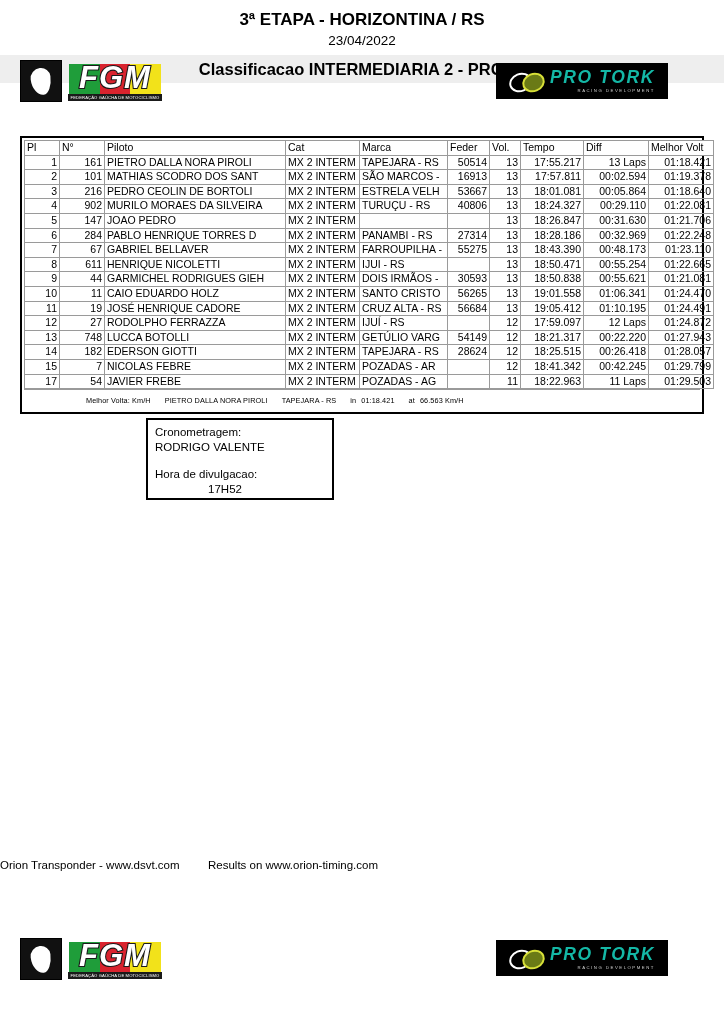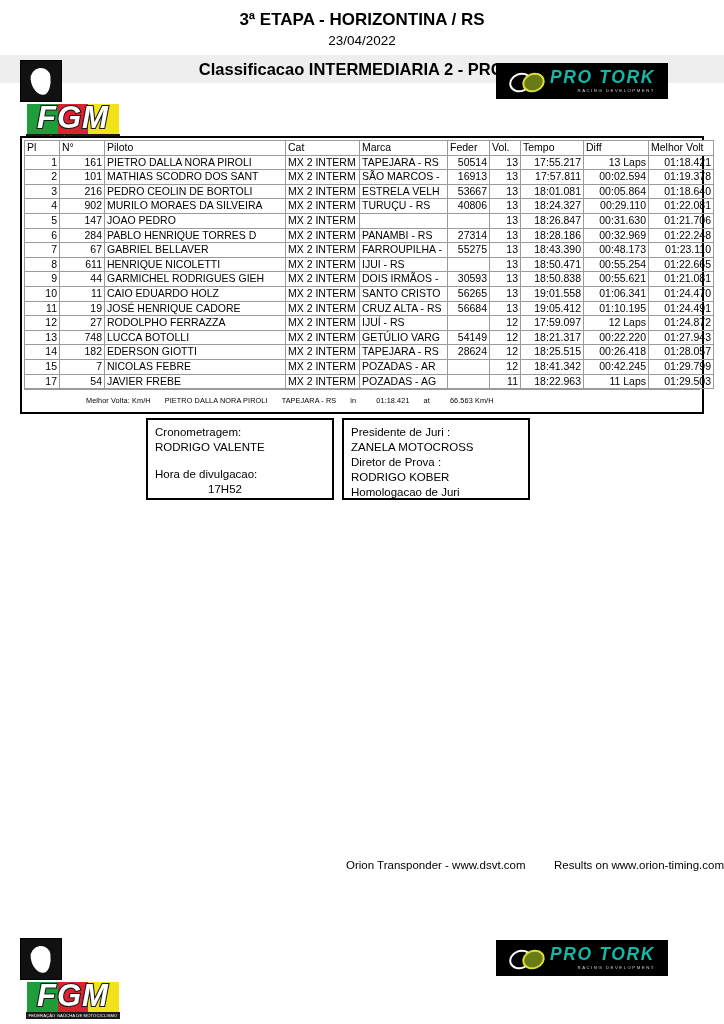--- a/index.html
+++ b/index.html
@@ -38,22 +38,21 @@
   .title-date {
     text-align: center;
     font-size: 13.5px;
     line-height: 20px;
   }
 
   
   .fgm-logo {
     position: absolute;
     display: flex;
-    align-items: flex-start;
-    flex-direction: column;
+    align-items: flex-end;
   }
   .fgm-top { left: 20px; top: 60px; }
   .fgm-bottom { left: 20px; top: 938px; }
 
   .fgm-shield {
     width: 40px;
     height: 40px;
     background: #111111;
     display: flex;
     align-items: center;
@@ -229,21 +228,21 @@
   td.best { font-weight: bold; }
 
   .best-lap-note {
     border-top: 1px solid #9a9a9a;
     font-size: 7.3px;
     padding: 6px 0 7px 62px;
     letter-spacing: 0.1px;
     white-space: nowrap;
   }
   .best-lap-note span { margin-right: 14px; }
-  .best-lap-note span.tight { margin-right: 20px; }
+  .best-lap-note span.tight { margin-right: 5px; }
 
   
   .info-row {
     position: absolute;
     left: 146px;
     top: 418px;
     display: flex;
     gap: 8px;
   }
   .info-box {
@@ -259,21 +258,21 @@
   .info-line { white-space: nowrap; }
   .info-indent { text-align: center; padding-right: 30px; }
   .info-gap { height: 12px; }
 
   
   .page-footer {
     position: absolute;
     left: 0;
     top: 859px;
     width: 724px;
-    text-align: right;
+    text-align: left;
     font-size: 11.5px;
   }
   .page-footer .sep { display: inline-block; width: 22px; }
 </style>
 </head>
 <body>
 
 <div class="header">
   <div class="title-line2">3ª ETAPA - HORIZONTINA / RS</div>
   <div class="title-date">23/04/2022</div>
@@ -528,27 +527,20 @@
 </div>
 
 <div class="info-row">
   <div class="info-box left">
     <div class="info-line">Cronometragem:</div>
     <div class="info-line">RODRIGO VALENTE</div>
     <div class="info-gap"></div>
     <div class="info-line">Hora de divulgacao:</div>
     <div class="info-line info-indent">17H52</div>
   </div>
-  <div class="info-box right">
-    <div class="info-line">Presidente de Juri :</div>
-    <div class="info-line">ZANELA MOTOCROSS</div>
-    <div class="info-line">Diretor de Prova :</div>
-    <div class="info-line">RODRIGO KOBER</div>
-    <div class="info-line">Homologacao de Juri</div>
-  </div>
 </div>
 
 <div class="page-footer">
   <span>Orion Transponder - www.dsvt.com</span>
   <span class="sep"></span>
   <span>Results on www.orion-timing.com</span>
 </div>
 
 <div class="fgm-logo fgm-bottom">
   <div class="fgm-shield">

